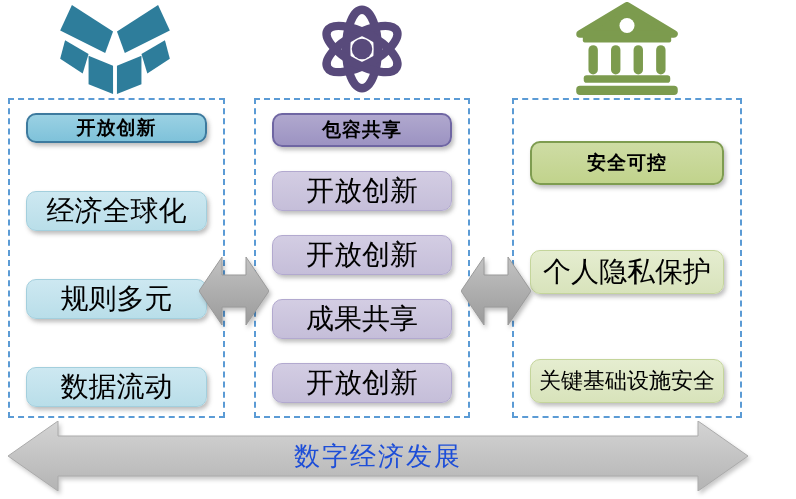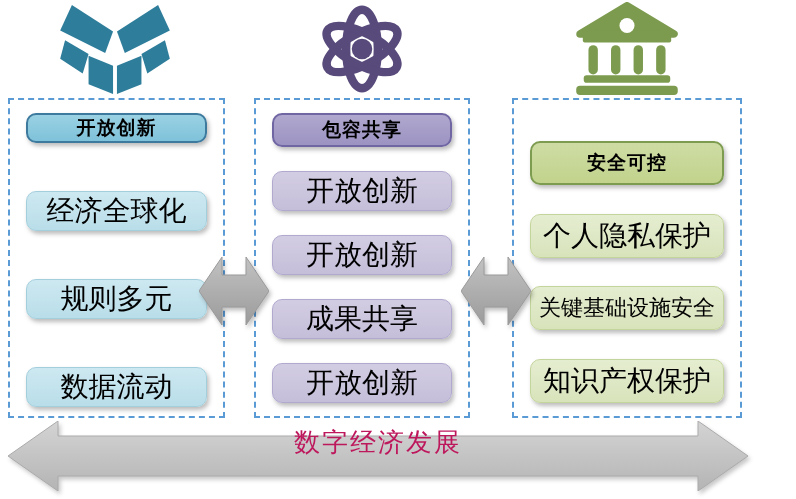--- a/index.html
+++ b/index.html
@@ -32,22 +32,22 @@
   .c3-hdr{background:linear-gradient(180deg,#CEDCA4,#C1D38C);border:2px solid #7E9C50;margin-top:28px;}
   .c3-itm{background:linear-gradient(180deg,#E5EDD0,#D8E3BB);border:1px solid #C4D59B;}
 
   .link-arrow{position:absolute;top:257px;width:70px;height:68px;
               filter:drop-shadow(2px 3px 2px rgba(0,0,0,0.25));}
   .link-1{left:199px;}
   .link-2{left:461px;}
 
   .bottom-arrow{position:absolute;left:8px;top:421px;width:740px;height:70px;
                 filter:drop-shadow(2px 3px 2px rgba(0,0,0,0.22));}
-  .bottom-label{position:absolute;left:8px;top:425px;width:740px;text-align:center;
-                font-size:26px;color:#be185d;letter-spacing:2px;}
+  .bottom-label{position:absolute;left:8px;top:439px;width:740px;text-align:center;
+                font-size:26px;color:#1d4ed8;letter-spacing:2px;}
 </style>
 </head>
 <body>
 
 <div class="stage">
 
   <svg class="top-icon icon-box" viewBox="0 0 120 96">
     <g fill="#2E7D9B">
       <polygon points="58,30 16,3 4,29 50,52"></polygon>
       <polygon points="62,30 104,3 116,29 70,52"></polygon>
@@ -93,21 +93,20 @@
     <div class="cell itm c2-itm">开放创新</div>
     <div class="cell itm c2-itm">开放创新</div>
     <div class="cell itm c2-itm">成果共享</div>
     <div class="cell itm c2-itm">开放创新</div>
   </div>
 
   <div class="col col-3">
     <div class="cell hdr c3-hdr">安全可控</div>
     <div class="cell itm c3-itm">个人隐私保护</div>
     <div class="cell itm-small cell c3-itm">关键基础设施安全</div>
-    <div class="cell itm c3-itm">知识产权保护</div>
   </div>
 
   <svg class="link-arrow link-1" viewBox="0 0 70 68">
     <defs>
       <linearGradient id="g1" x1="0" y1="0" x2="0" y2="1">
         <stop offset="0" stop-color="#C2C2C2"></stop>
           <stop offset="1" stop-color="#9B9B9B"></stop>
       </linearGradient>
     </defs>
     <polygon points="0,34 23,0 23,18 47,18 47,0 70,34 47,68 47,50 23,50 23,68" fill="url(#g1)" stroke="#9a9a9a" stroke-width="1"></polygon>

